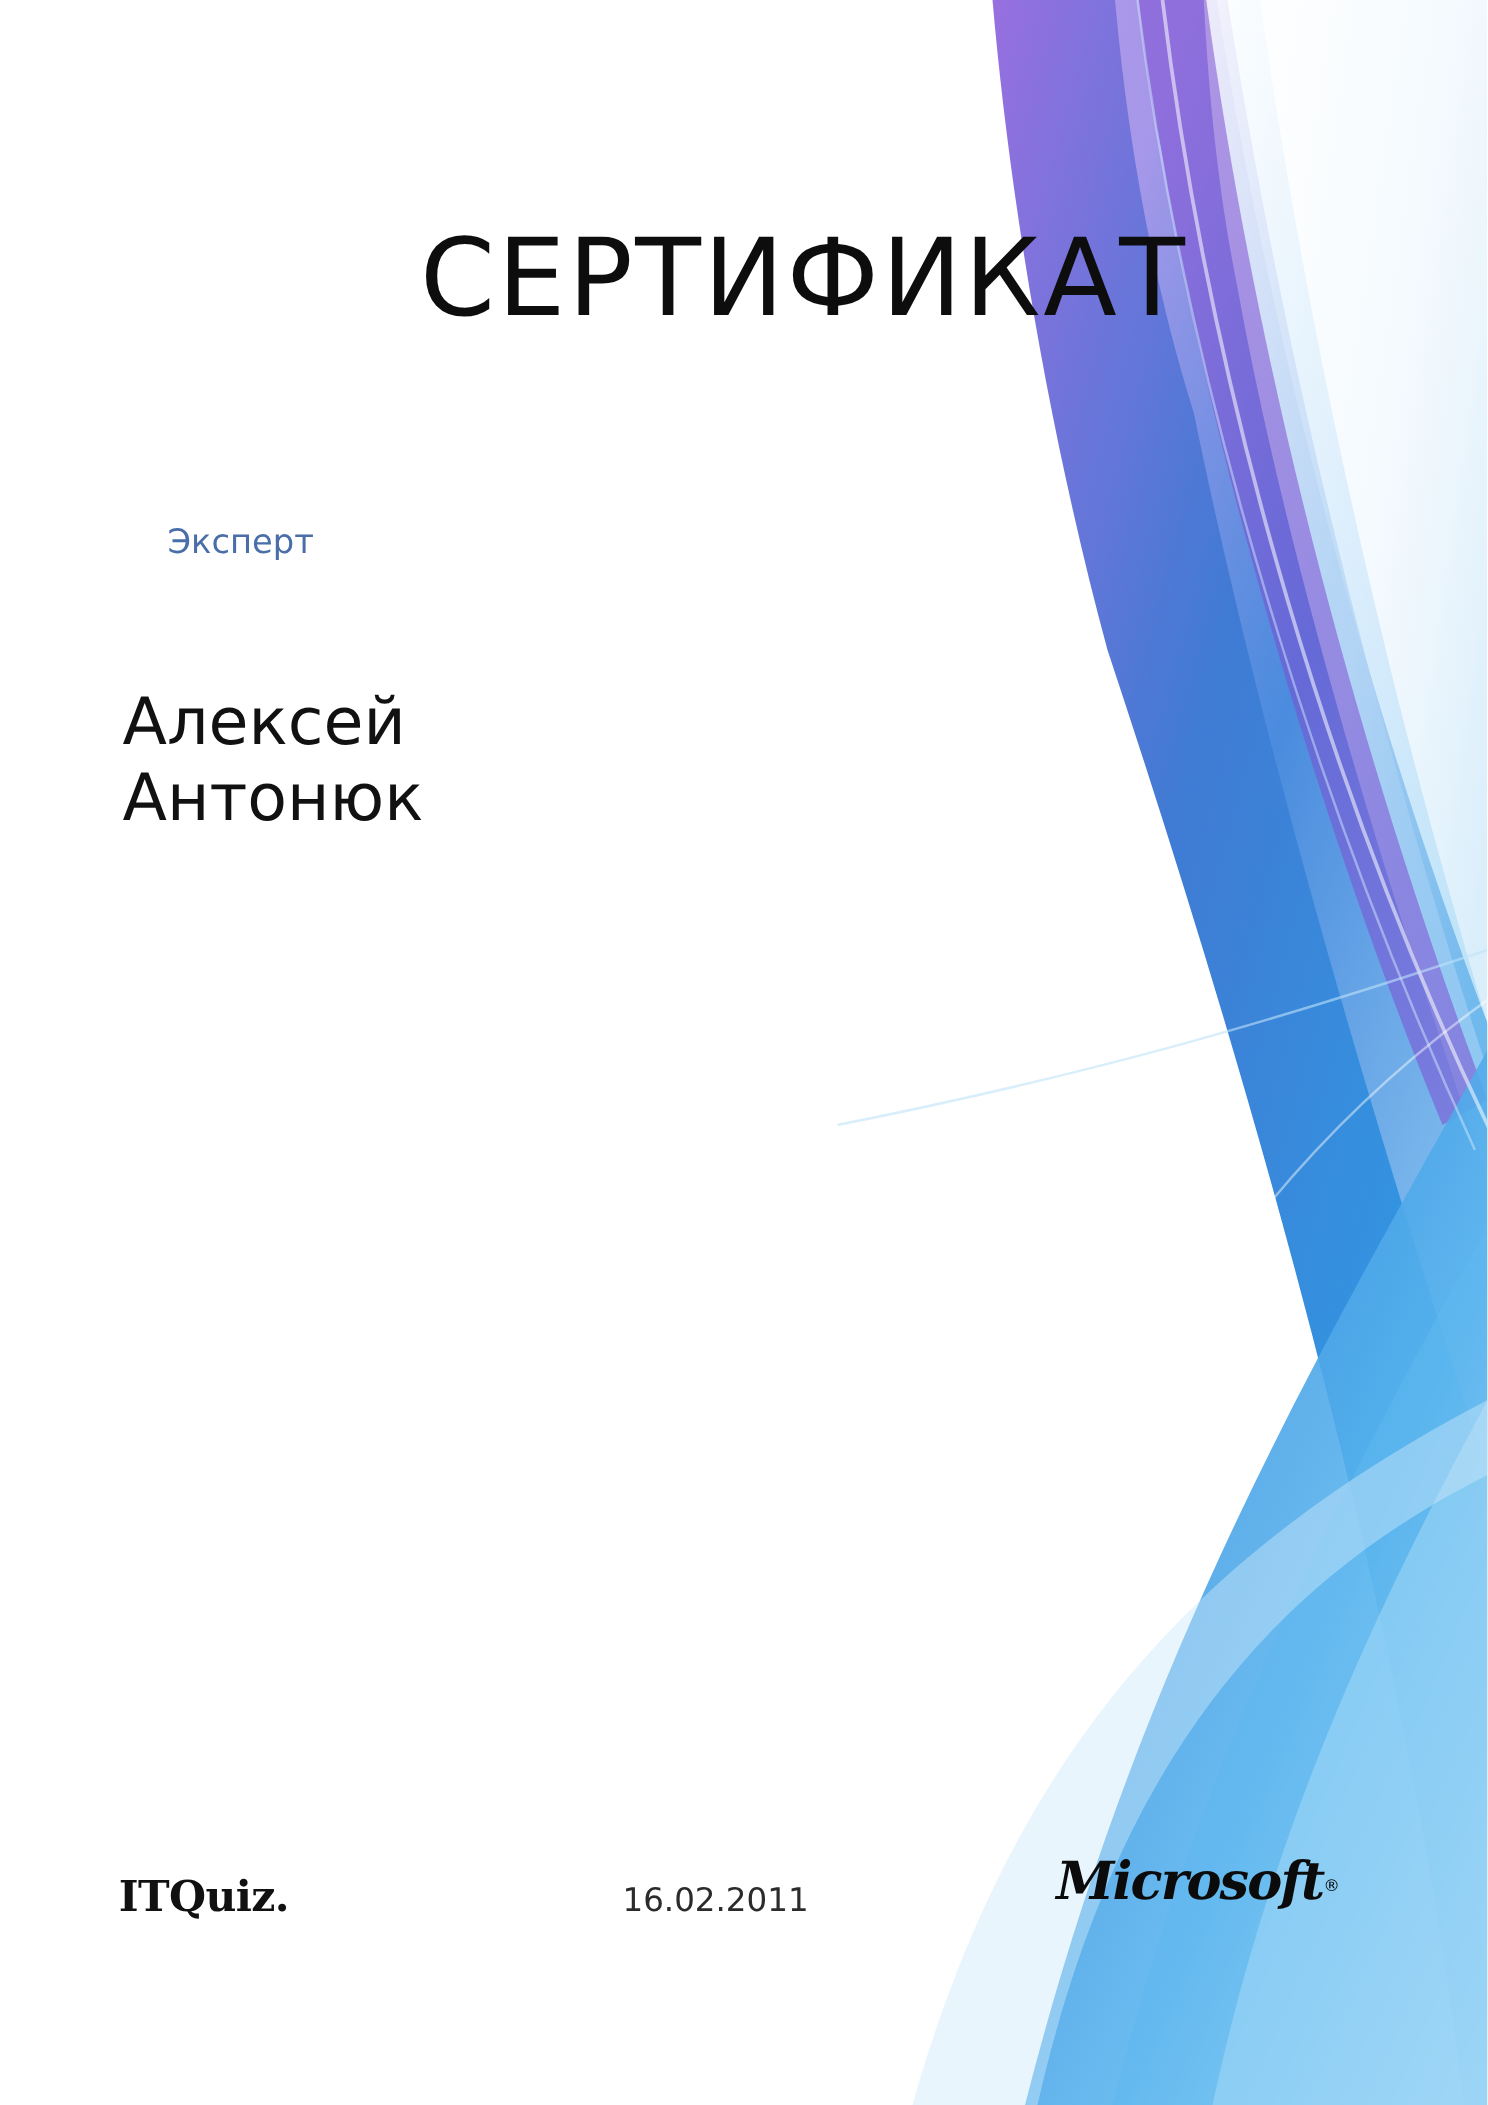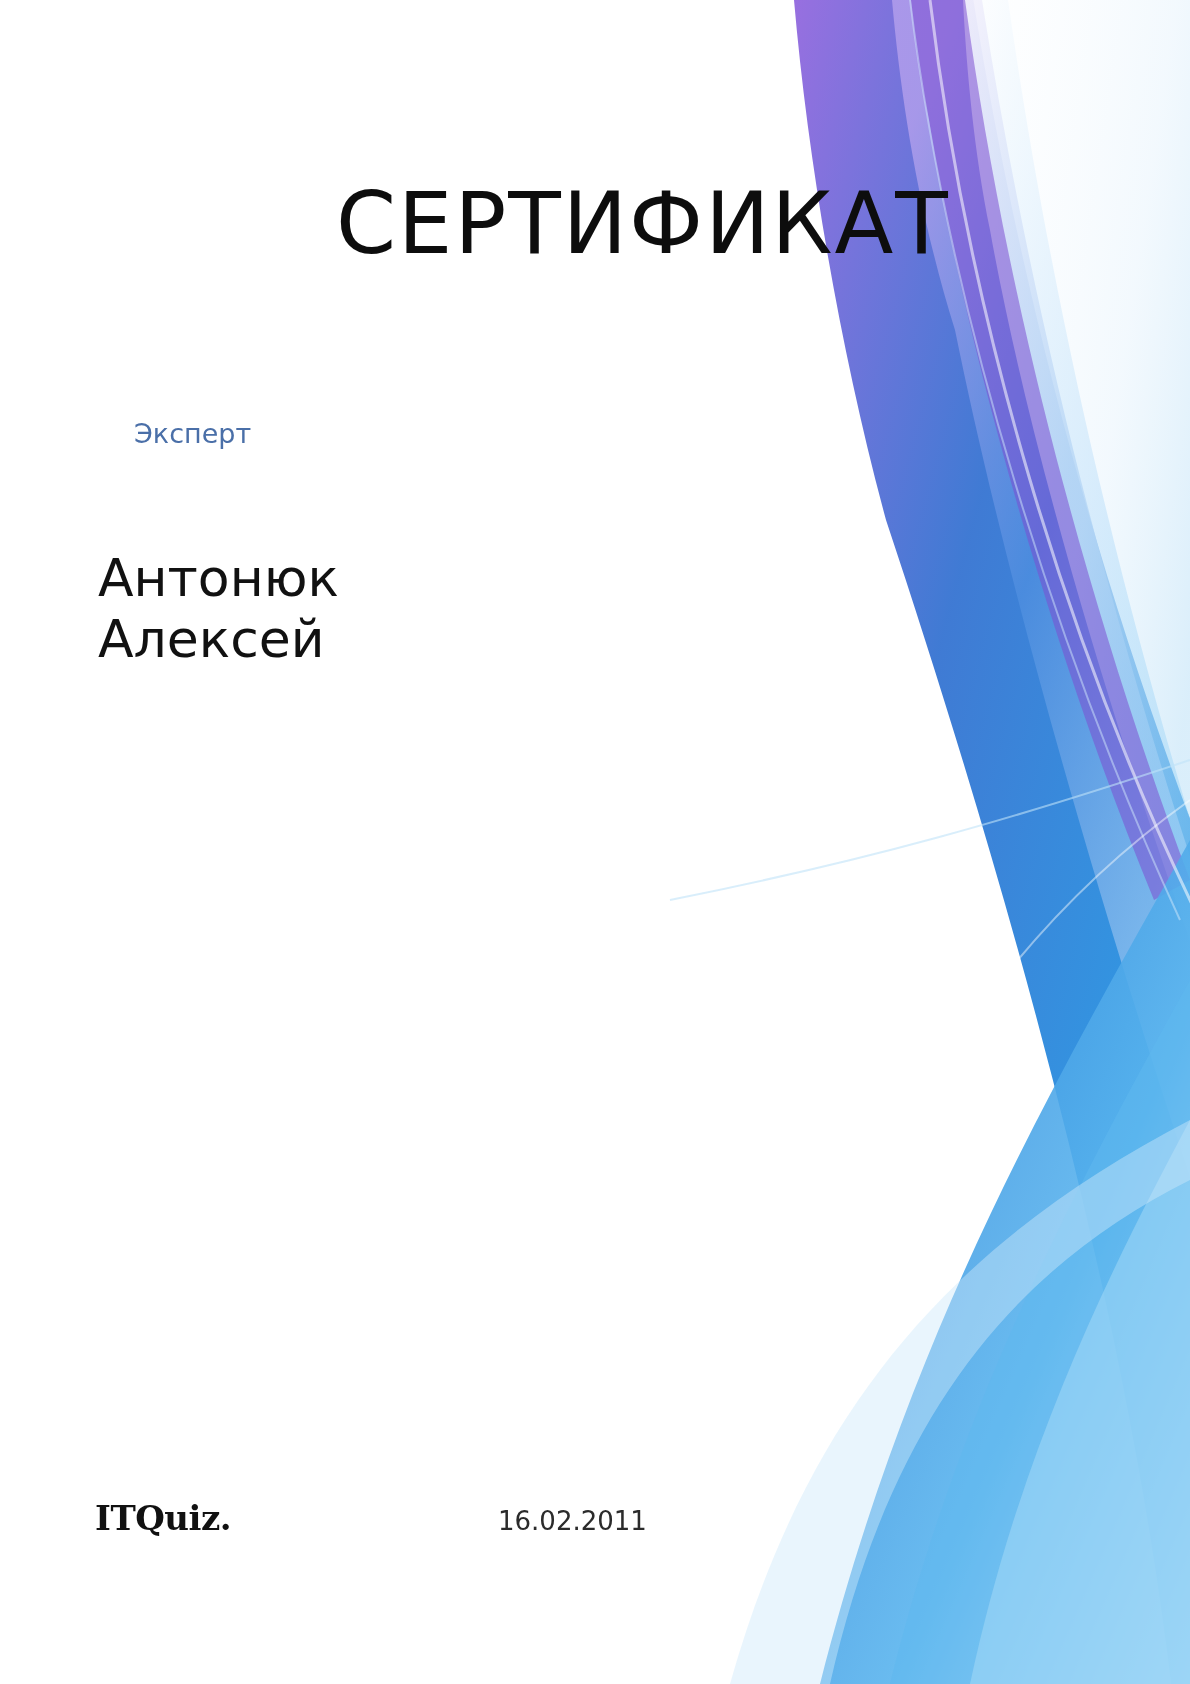--- a/index.html
+++ b/index.html
@@ -184,23 +184,26 @@
 
       <path d="M700,1180 C520,1270 400,1420 340,1684 L240,1684 C320,1400 470,1240 700,1120 Z" fill="#cfe9fb" opacity="0.45"></path>
     </svg>
   </div>
 
   <div class="cert-title">СЕРТИФИКАТ</div>
 
   <div class="level">Эксперт</div>
 
   <div class="recipient">
+    <span class="ln">Алексей</span>
     <span class="ln">Антонюк</span>
-    <span class="ln">Алексей</span>
   </div>
 
 
   <div class="footer-brand">ITQuiz.</div>
 
   <div class="footer-date">16.02.2011</div>
 
+  <div class="ms-logo">
+    <span class="ms-text">Microsoft</span><span class="ms-reg">®</span>
+  </div>
 
 </div>
 
 </body></html>

